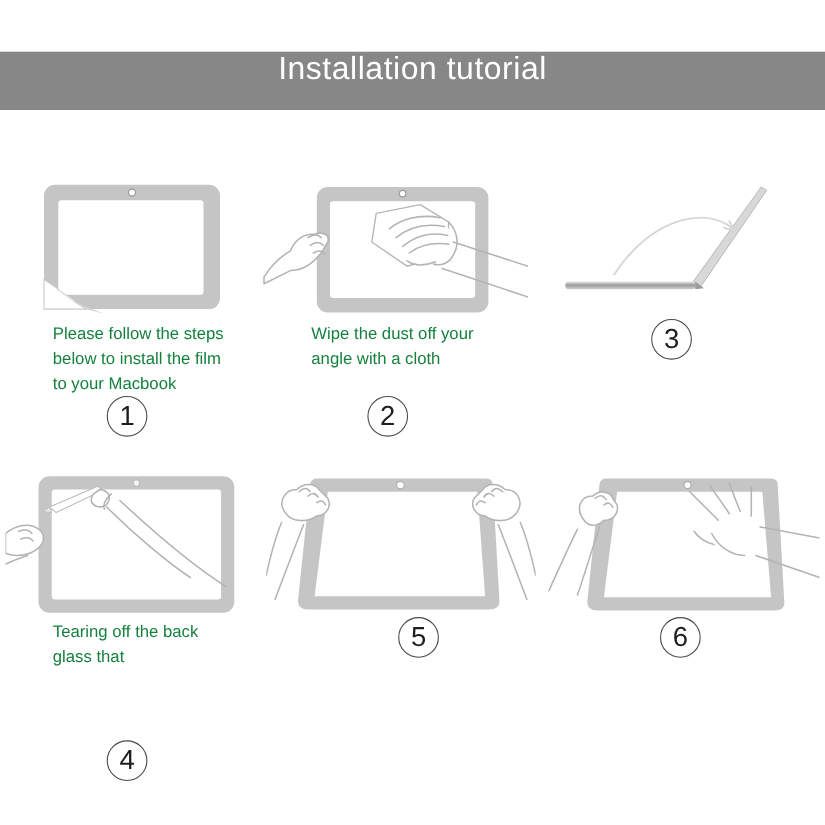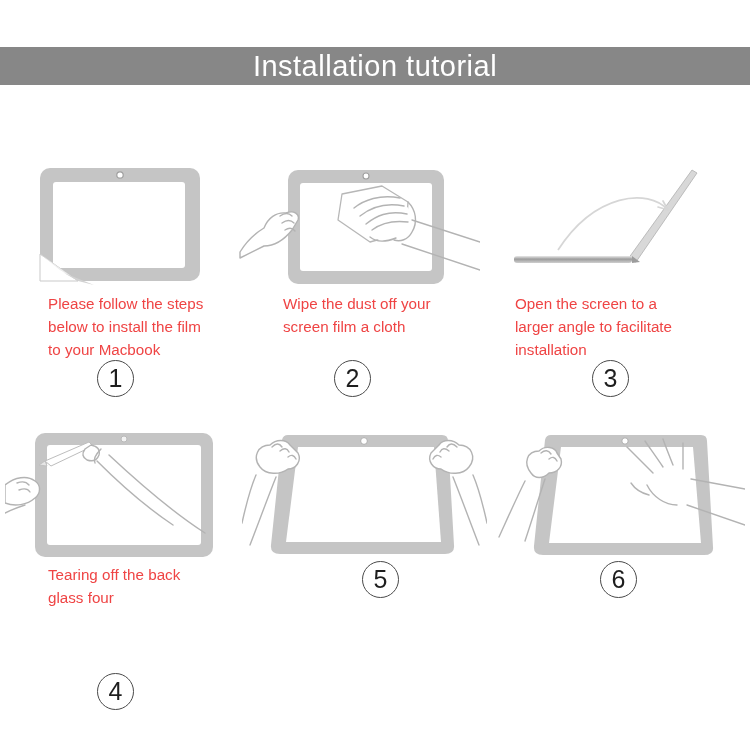--- a/index.html
+++ b/index.html
@@ -6,23 +6,23 @@
     margin:0; padding:0;
     width:750px; height:750px;
     background:#ffffff;
     overflow:hidden;
     font-family:"Liberation Sans", sans-serif;
   }
   .page{ position:relative; width:750px; height:750px; }
 
   .header{
     position:absolute; top:47px; left:0;
-    width:750px; height:38px;
+    width:750px; height:53px;
     background:#878787;
-    display:flex; align-items:center; justify-content:center;
+    display:flex; justify-content:center;
   }
   .header-title{
     color:#ffffff; font-size:29px; letter-spacing:.5px;
   }
 
   .grid{
     position:absolute; top:100px; left:0;
     width:750px;
     display:grid;
     grid-template-columns:250px 250px 250px;
@@ -39,21 +39,21 @@
   .il1{ margin-left:-22px; }
   .il2{ margin-left:-53px; }
   .il3{ margin-left:-15px; }
   .il4{ margin-left:-43px; }
   .il5{ margin-left:-41px; }
   .il6{ margin-left:-20px; }
 
   .caption{
     margin-top:4px;
     font-size:15.2px; line-height:23px;
-    color:#ef4444;
+    color:#15803d;
     white-space:pre-line;
     width:max-content;
   }
   .r1 .caption{ height:66px; }
   .r2 .caption{ height:108px; }
 
   .num{
     margin-top:2px;
     width:37px; height:37px;
     border:1.6px solid #4a4a4a;
@@ -116,44 +116,41 @@
         <path class="lin" d="M170,40 C150,36 134,42 124,50"></path>
         <path class="lin" d="M174,48 C154,44 140,50 130,58"></path>
         <path class="lin" d="M177,56 C158,52 146,58 136,66"></path>
         <path class="lin" d="M178,64 C162,62 150,66 142,72"></path>
         <path class="lin" d="M166,80 C156,84 146,84 140,79"></path>
         <path class="lin" d="M178,44 C186,52 188,64 182,74 C178,82 170,84 164,82"></path>
         <path class="lin" d="M182,62 L250,84"></path>
         <path class="lin" d="M172,86 L250,112"></path>
       </svg>
       <div class="caption">Wipe the dust off your
-screen film a cloth</div>
+angle with a cloth</div>
       <div class="num n2">
         <span>2</span>
       </div>
     </div>
 
     <div class="cell c3 r1">
       <svg class="illus il3" width="230" height="130" viewBox="0 0 230 130">
         <defs>
           <linearGradient id="g3" x1="0" y1="0" x2="0" y2="1">
             <stop offset="0" stop-color="#e8e8e8"></stop>
             <stop offset="0.45" stop-color="#9c9c9c"></stop>
             <stop offset="1" stop-color="#cfcfcf"></stop>
           </linearGradient>
         </defs>
         <path d="M128,101 L192,12 L197,15 L136,104 Z" fill="#d8d8d8" stroke="#b0b0b0" stroke-width="0.8"></path>
         <rect x="14" y="98" width="118" height="7" rx="3" fill="url(#g3)"></rect>
         <path d="M132,98 L140,104 L132,105 Z" fill="#9c9c9c"></path>
         <path d="M58,92 C95,35 148,30 168,52" fill="none" stroke="#d6d6d6" stroke-width="1.7"></path>
         <path d="M168,52 l-10,-3 M168,52 l-5,-9" fill="none" stroke="#d6d6d6" stroke-width="1.7" stroke-linecap="round"></path>
       </svg>
-      <div class="caption">Open the screen to a
-larger angle to facilitate
-installation</div>
       <div class="num n3">
         <span>3</span>
       </div>
     </div>
 
     <div class="cell c1 r2">
       <svg class="illus il4" width="235" height="132" viewBox="0 0 235 132">
         <rect x="30" y="6" width="178" height="124" rx="10" fill="#c5c5c5"></rect>
         <rect x="42" y="18" width="154" height="100" rx="3" fill="#ffffff"></rect>
         <circle cx="119" cy="12" r="3" fill="#f2f2f2" stroke="#b9b9b9" stroke-width="1"></circle>
@@ -162,21 +159,21 @@
         <path class="hand" d="M86,18 q10,2 8,10 q-3,8 -12,5 q-7,-4 -2,-11 Z"></path>
         <path class="lin" d="M96,22 C90,28 88,32 90,36"></path>
         <path class="lin" d="M92,34 C120,62 150,86 168,98"></path>
         <path class="lin" d="M104,28 C134,56 172,88 200,106"></path>
         <path class="hand" d="M0,58 C10,50 22,48 30,54 C36,58 36,66 30,71 C22,78 10,80 0,76 Z"></path>
         <path class="lin" d="M12,56 q8,-3 12,2"></path>
         <path class="lin" d="M14,63 q8,-3 11,2"></path>
         <path class="lin" d="M0,86 C8,82 14,80 20,78"></path>
       </svg>
       <div class="caption">Tearing off the back
-glass four</div>
+glass that</div>
       <div class="num n4">
         <span>4</span>
       </div>
     </div>
 
     <div class="cell c2 r2">
       <svg class="illus il5" width="245" height="132" viewBox="0 0 245 132">
         <path d="M46,8 L200,8 Q206,8 206,14 L212,118 Q213,127 203,127 L38,127 Q28,127 29,118 L40,13 Q41,8 46,8 Z" fill="#c5c5c5"></path>
         <path d="M56,20 L192,20 L199,115 L44,115 Z" fill="#ffffff"></path>
         <circle cx="122" cy="14" r="3.4" fill="#ffffff" stroke="#adadad" stroke-width="1"></circle>

